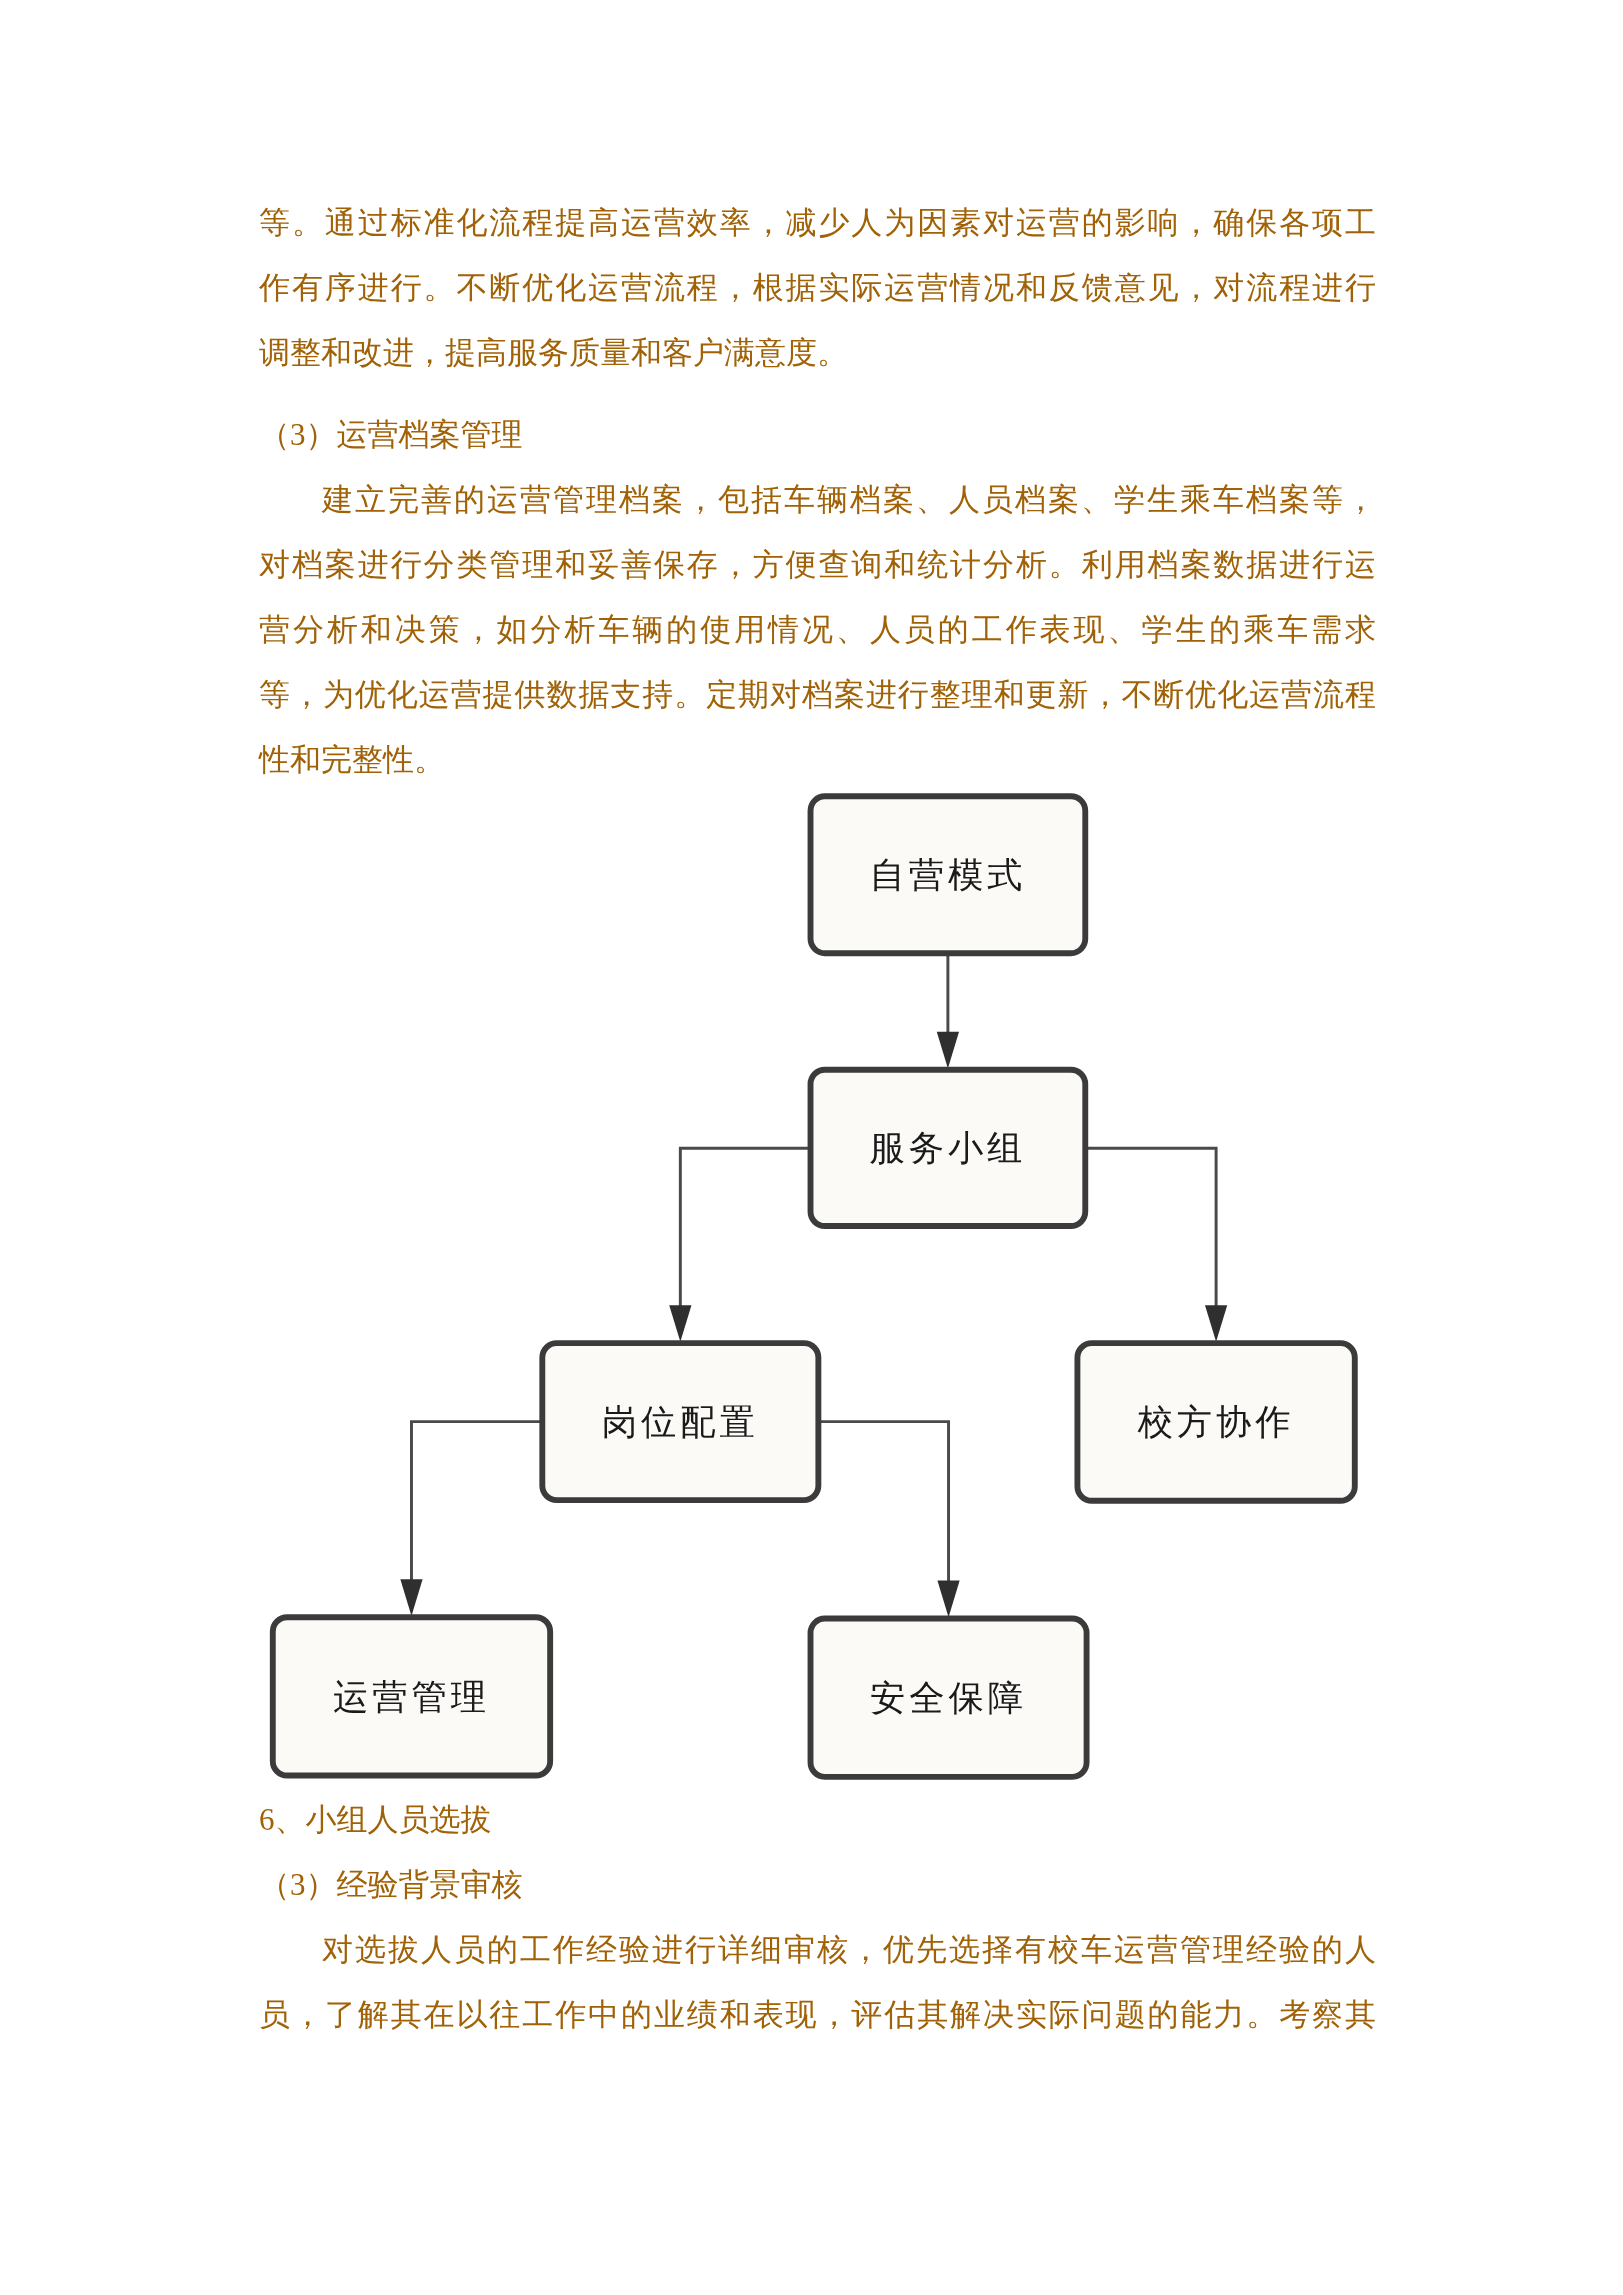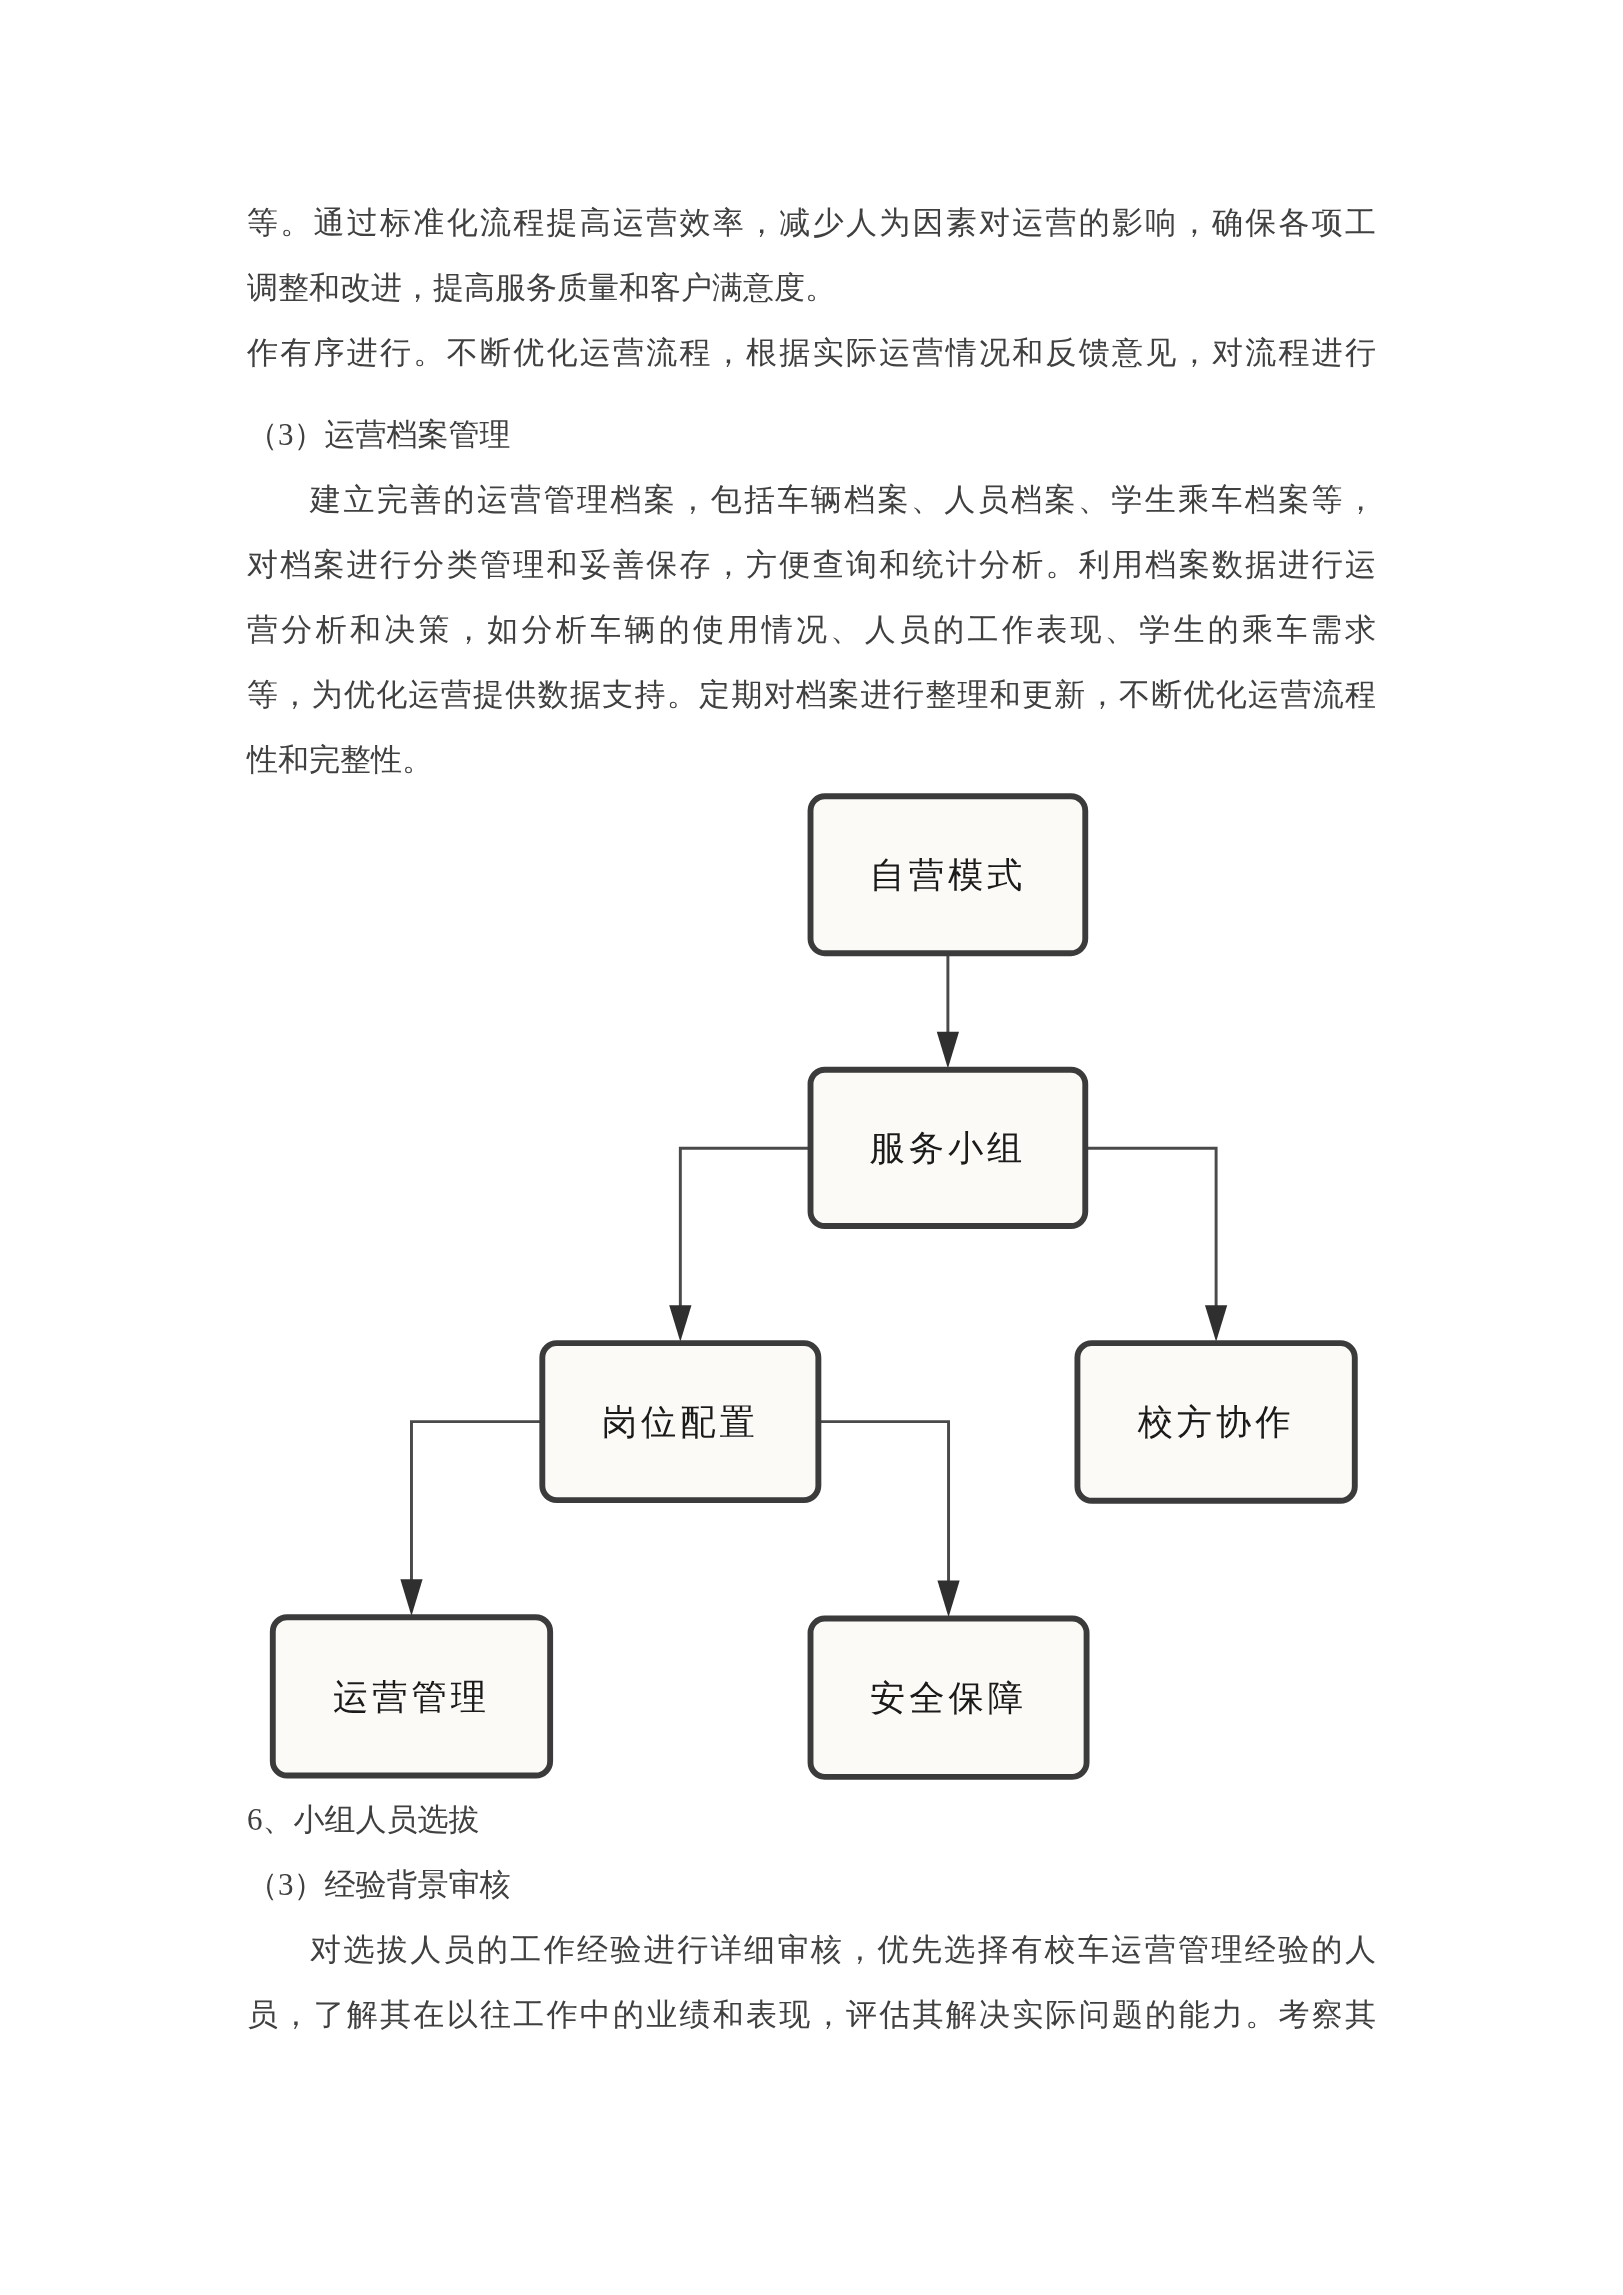--- a/index.html
+++ b/index.html
@@ -10,43 +10,44 @@
     height:2295px;
     background:#ffffff;
     overflow:hidden;
     font-family:"Liberation Serif","DejaVu Serif",serif;
   }
   .body-text{padding:0 247px;}
   .tb-top{padding-top:190px;}
   .line{
     font-size:31px;
     line-height:65px;
-    color:#404040;
+    color:#a16207;
     white-space:nowrap;
     text-align:justify;
     text-align-last:justify;
     text-justify:inter-character;
+    margin-left:12px;
   }
   .endline{text-align-last:left;}
   .firstline{text-indent:63px;}
   .headline{text-align-last:left;}
   .h3line{margin-top:17px;}
   .h2line{font-size:38px;line-height:65px;}
   #flowchart{display:block;}
 </style>
 </head>
 <body>
 
 <div class="page">
 
   <div class="body-text tb-top">
     <div>
         <div class="line">等。通过标准化流程提高运营效率，减少人为因素对运营的影响，确保各项工</div>
+        <div class="line">作有序进行。不断优化运营流程，根据实际运营情况和反馈意见，对流程进行</div>
         <div class="line endline">调整和改进，提高服务质量和客户满意度。</div>
-        <div class="line">作有序进行。不断优化运营流程，根据实际运营情况和反馈意见，对流程进行</div>
       </div>
 
     <div class="line headline h3line">（3）运营档案管理</div>
 
     <div>
         <div class="line firstline">建立完善的运营管理档案，包括车辆档案、人员档案、学生乘车档案等，</div>
         <div class="line">对档案进行分类管理和妥善保存，方便查询和统计分析。利用档案数据进行运</div>
         <div class="line">营分析和决策，如分析车辆的使用情况、人员的工作表现、学生的乘车需求</div>
         <div class="line">等，为优化运营提供数据支持。定期对档案进行整理和更新，不断优化运营流程</div>
         <div class="line endline">性和完整性。</div>

